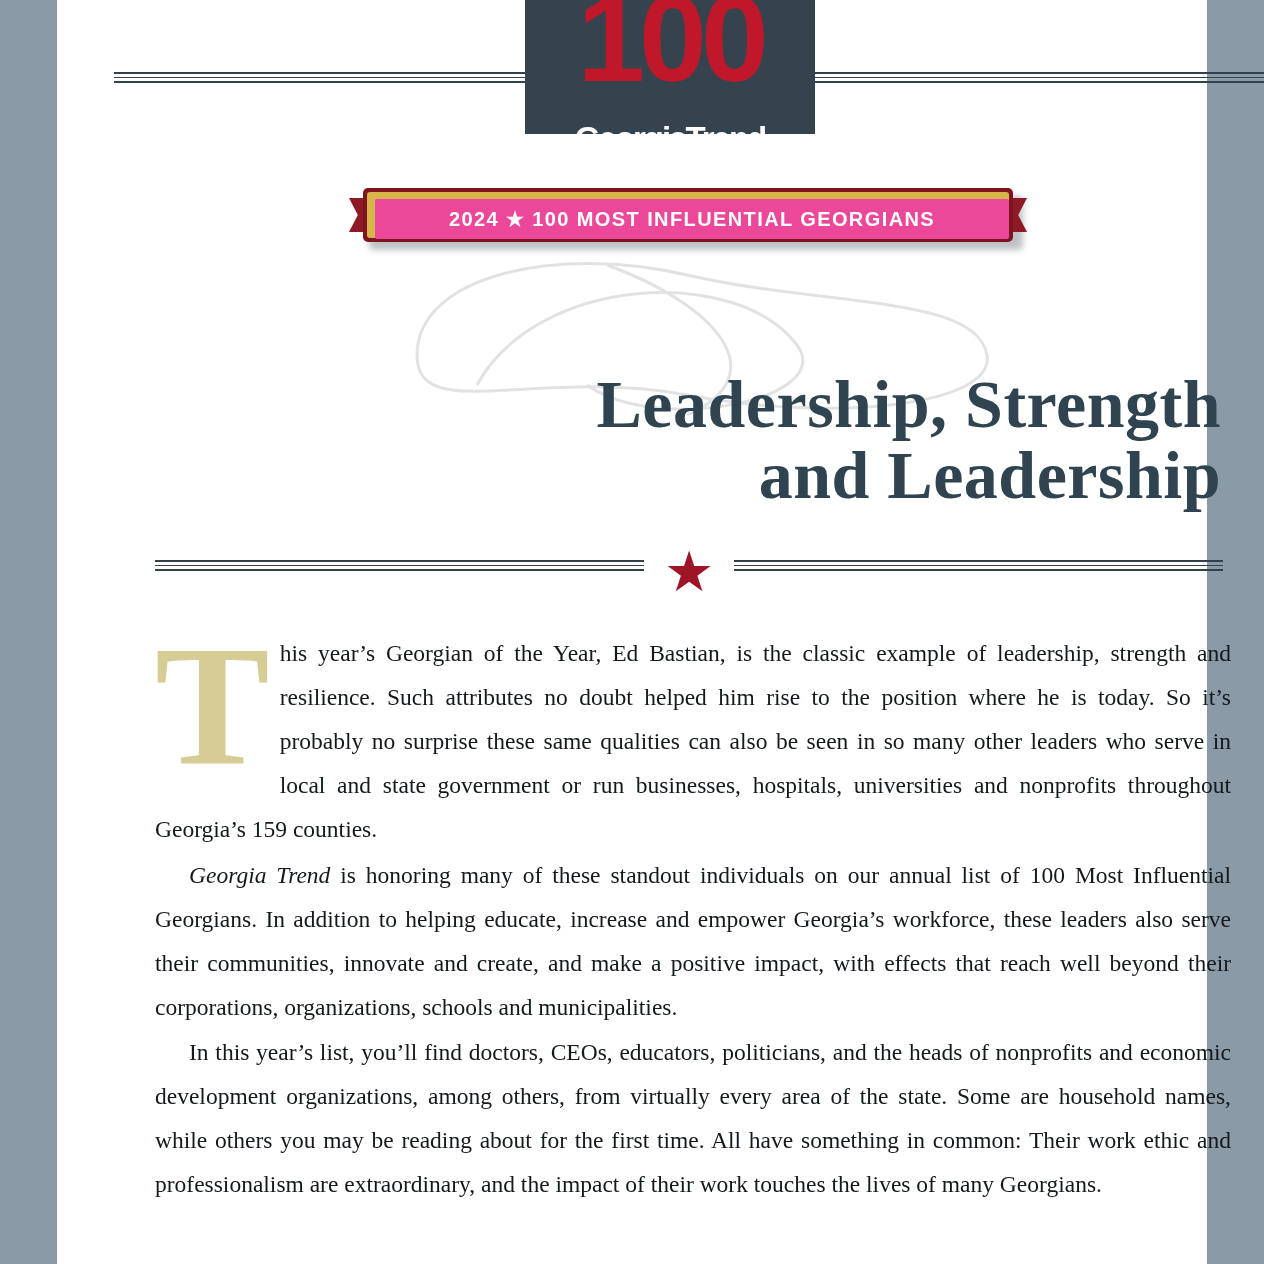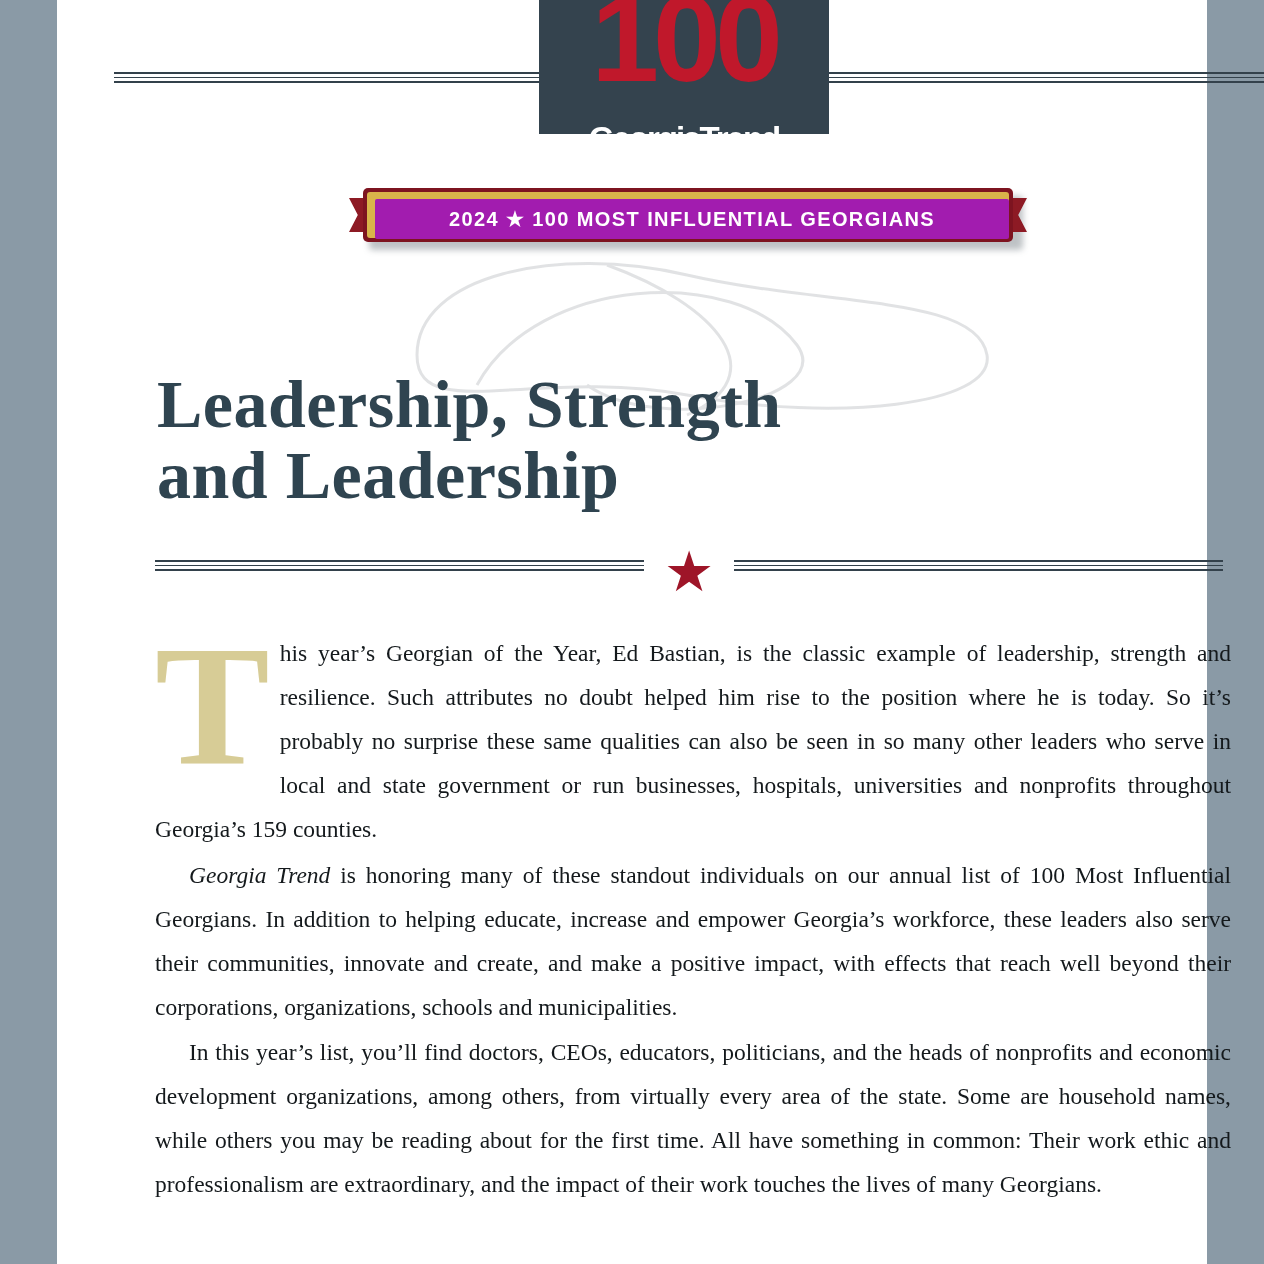--- a/index.html
+++ b/index.html
@@ -38,21 +38,21 @@
     width: 100%;
     background: #33414b;
   }
   .top-rules .r1 { top: 0px;  height: 2px; }
   .top-rules .r2 { top: 5px;  height: 1px; }
   .top-rules .r3 { top: 9px;  height: 2px; }
 
   
   .masthead {
     position: absolute;
-    left: 482px;
+    left: 468px;
     top: 0;
     width: 290px;
     height: 134px;
     background: #34434e;
     overflow: hidden;
   }
   .masthead .hundred {
     position: absolute;
     left: 50%;
     top: -22px;
@@ -114,21 +114,21 @@
     height: 46px;
     background: #d9b44a;
     border-radius: 3px;
   }
   .ribbon-red {
     position: absolute;
     left: 8px;
     top: 7px;
     width: 634px;
     height: 40px;
-    background: #a21caf;
+    background: #ec4899;
     border-radius: 2px;
     display: flex;
     align-items: center;
     justify-content: center;
   }
   .ribbon-text {
     font-family: "Liberation Sans", sans-serif;
     font-weight: bold;
     font-size: 20px;
     letter-spacing: 1.4px;
@@ -155,21 +155,21 @@
     height: 210px;
     opacity: 0.55;
   }
 
   
   .title {
     position: absolute;
     left: 100px;
     top: 348px;
     width: 1064px;
-    text-align: left;
+    text-align: right;
     font-family: "Liberation Serif", serif;
     font-weight: bold;
     color: #2f4450;
     line-height: 1.04;
   }
   .title .line {
     display: block;
     font-size: 68px;
     letter-spacing: 0.5px;
   }

